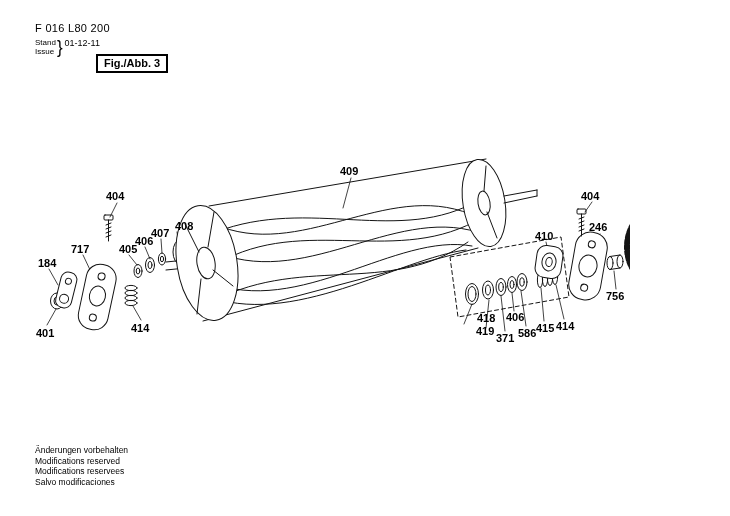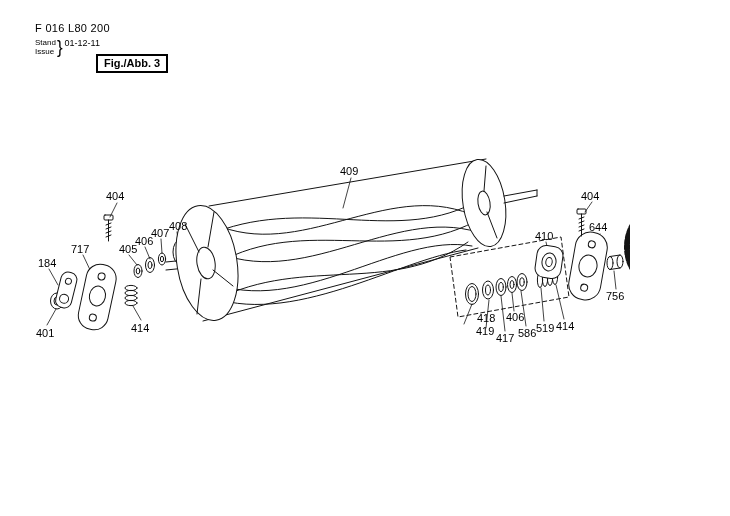--- a/index.html
+++ b/index.html
@@ -19,21 +19,21 @@
   .rev-date { font-size:9px; }
 
   .fig-box {
     position:absolute; left:96px; top:37px;
     border:2px solid #000; padding:1px 6px 2px 6px;
     font-size:11px; font-weight:bold; background:#fff;margin-top:17px;
   }
 
   .art { position:absolute; left:0; top:0; }
 
-  .callout { position:absolute; font-size:11px; font-weight:normal; white-space:nowrap; background:transparent; }
+  .callout { position:absolute; font-size:11px; font-weight:bold; white-space:nowrap; background:transparent; }
 
   .footer { position:absolute; left:35px; top:445px; font-size:8.5px; line-height:10.5px; }
 </style>
 </head>
 <body>
 
 <div class="page">
 
   <div class="part-number">F 016 L80 200</div>
 
@@ -229,31 +229,37 @@
     </g>
   </svg>
 
   <div class="callout" style="left:106px;top:190px">404</div>
   <div class="callout" style="left:71px;top:243px">717</div>
   <div class="callout" style="left:38px;top:257px">184</div>
   <div class="callout" style="left:36px;top:327px">401</div>
   <div class="callout" style="left:119px;top:243px">405</div>
   <div class="callout" style="left:135px;top:235px">406</div>
   <div class="callout" style="left:151px;top:227px">407</div>
-  <div class="callout" style="left:169px;top:220px">408</div>
+  <div class="callout" style="left:175px;top:220px">408</div>
   <div class="callout" style="left:131px;top:322px">414</div>
   <div class="callout" style="left:340px;top:165px">409</div>
   <div class="callout" style="left:535px;top:230px">410</div>
   <div class="callout" style="left:581px;top:190px">404</div>
-  <div class="callout" style="left:589px;top:221px">644</div>
+  <div class="callout" style="left:589px;top:221px">246</div>
   <div class="callout" style="left:657px;top:195px">610</div>
   <div class="callout" style="left:606px;top:290px">756</div>
   <div class="callout" style="left:651px;top:305px">468</div>
   <div class="callout" style="left:476px;top:325px">419</div>
   <div class="callout" style="left:477px;top:312px">418</div>
-  <div class="callout" style="left:496px;top:332px">417</div>
+  <div class="callout" style="left:496px;top:332px">371</div>
   <div class="callout" style="left:506px;top:311px">406</div>
   <div class="callout" style="left:518px;top:327px">586</div>
-  <div class="callout" style="left:536px;top:322px">519</div>
+  <div class="callout" style="left:536px;top:322px">415</div>
   <div class="callout" style="left:556px;top:320px">414</div>
 
+  <div class="footer">
+    <div>Änderungen vorbehalten</div>
+    <div>Modifications reserved</div>
+    <div>Modifications reservees</div>
+    <div>Salvo modificaciones</div>
+  </div>
 
 </div>
 
 </body></html>

